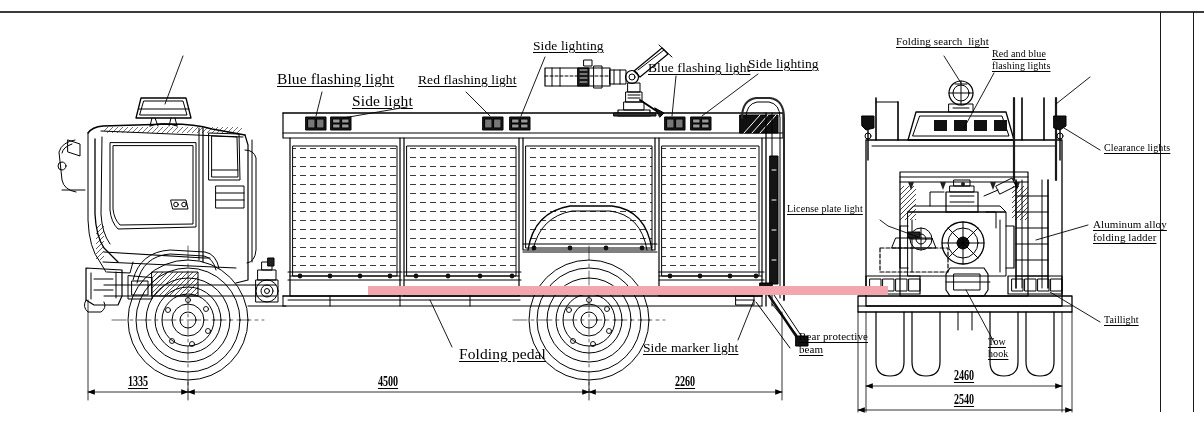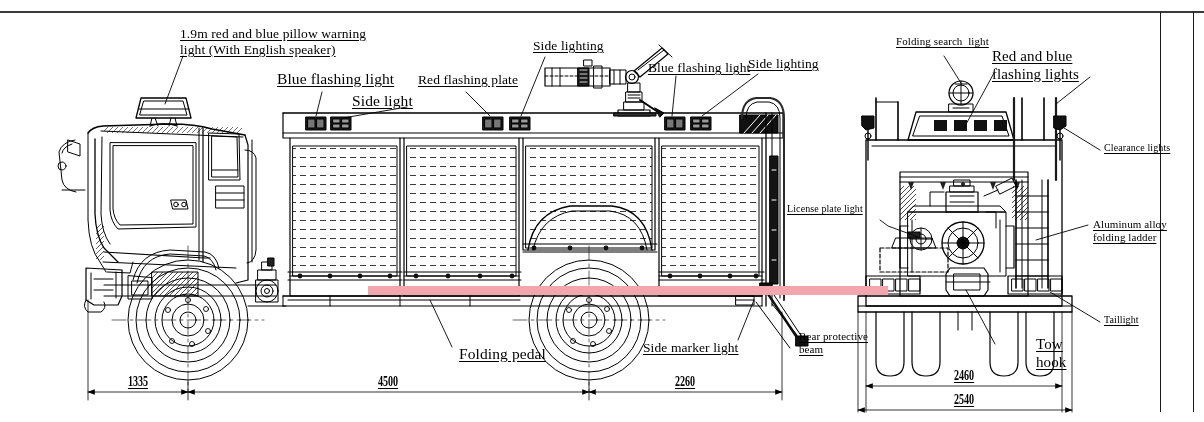--- a/index.html
+++ b/index.html
@@ -34,21 +34,21 @@
     font-family:"Liberation Serif", serif;
     color:#000;
     line-height:1.18;
     white-space:pre;
     letter-spacing:.1px;
   }
   .lbl.u{ text-decoration:underline; text-underline-offset:2px; }
   .s18{font-size:15.5px;}
   .s17{font-size:10px;}
   .s16{font-size:13.5px;}
-  .s15{font-size:15px;}
+  .s15{font-size:10px;}
   .s13{font-size:11px;}
 
   
   .dim{
     position:absolute;font-family:"Liberation Serif",serif;
     font-size:14px;color:#000;font-weight:700;
     transform:scaleX(.72);transform-origin:center bottom;
     text-decoration:underline;text-underline-offset:2px;
   }
 
@@ -565,28 +565,26 @@
 
         <path d="M738,340 L754,300"></path>
 
         <path d="M452,347 L430,300"></path>
       </g>
     </g>
   </svg>
 
   <div id="wm-bar"></div>
 
-  <div class="lbl s16 u" style="left:180px;top:26px;">1.9m red and blue pillow warning
-light (With English speaker)</div>
 
   <div class="lbl s18 u" style="left:277px;top:70px;">Blue flashing light</div>
 
   <div class="lbl s18 u" style="left:352px;top:92px;">Side light</div>
 
-  <div class="lbl s16 u" style="left:418px;top:72px;">Red flashing plate</div>
+  <div class="lbl s16 u" style="left:418px;top:72px;">Red flashing light</div>
 
   <div class="lbl s16 u" style="left:533px;top:38px;">Side lighting</div>
 
   <div class="lbl s16 u" style="left:648px;top:60px;">Blue flashing light</div>
 
   <div class="lbl s16 u" style="left:748px;top:56px;">Side lighting</div>
 
   <div class="lbl s13 u" style="left:896px;top:35px;">Folding search  light</div>
 
   <div class="lbl s15 u" style="left:992px;top:48px;">Red and blue
@@ -595,21 +593,21 @@
 
   <div class="lbl s17 u" style="left:1104px;top:142px;">Clearance lights</div>
 
   <div class="lbl s13 u" style="left:1093px;top:218px;">Aluminum alloy
 folding ladder</div>
 
   <div class="lbl s17 u" style="left:1104px;top:314px;">Taillight</div>
 
   <div class="lbl s17 u" style="left:787px;top:203px;">License plate light</div>
 
-  <div class="lbl s15 u" style="left:988px;top:336px;margin-left:48px;">Tow
+  <div class="lbl s15 u" style="left:988px;top:336px;">Tow
 hook</div>
 
   <div class="lbl s13 u" style="left:799px;top:330px;">Rear protective
 beam</div>
 
   <div class="lbl s16 u" style="left:643px;top:340px;">Side marker light</div>
 
   <div class="lbl s18 u" style="left:459px;top:345px;">Folding pedal</div>
 
   <div class="dim" style="left:108px;top:374px;width:60px;text-align:center;">1335</div>

